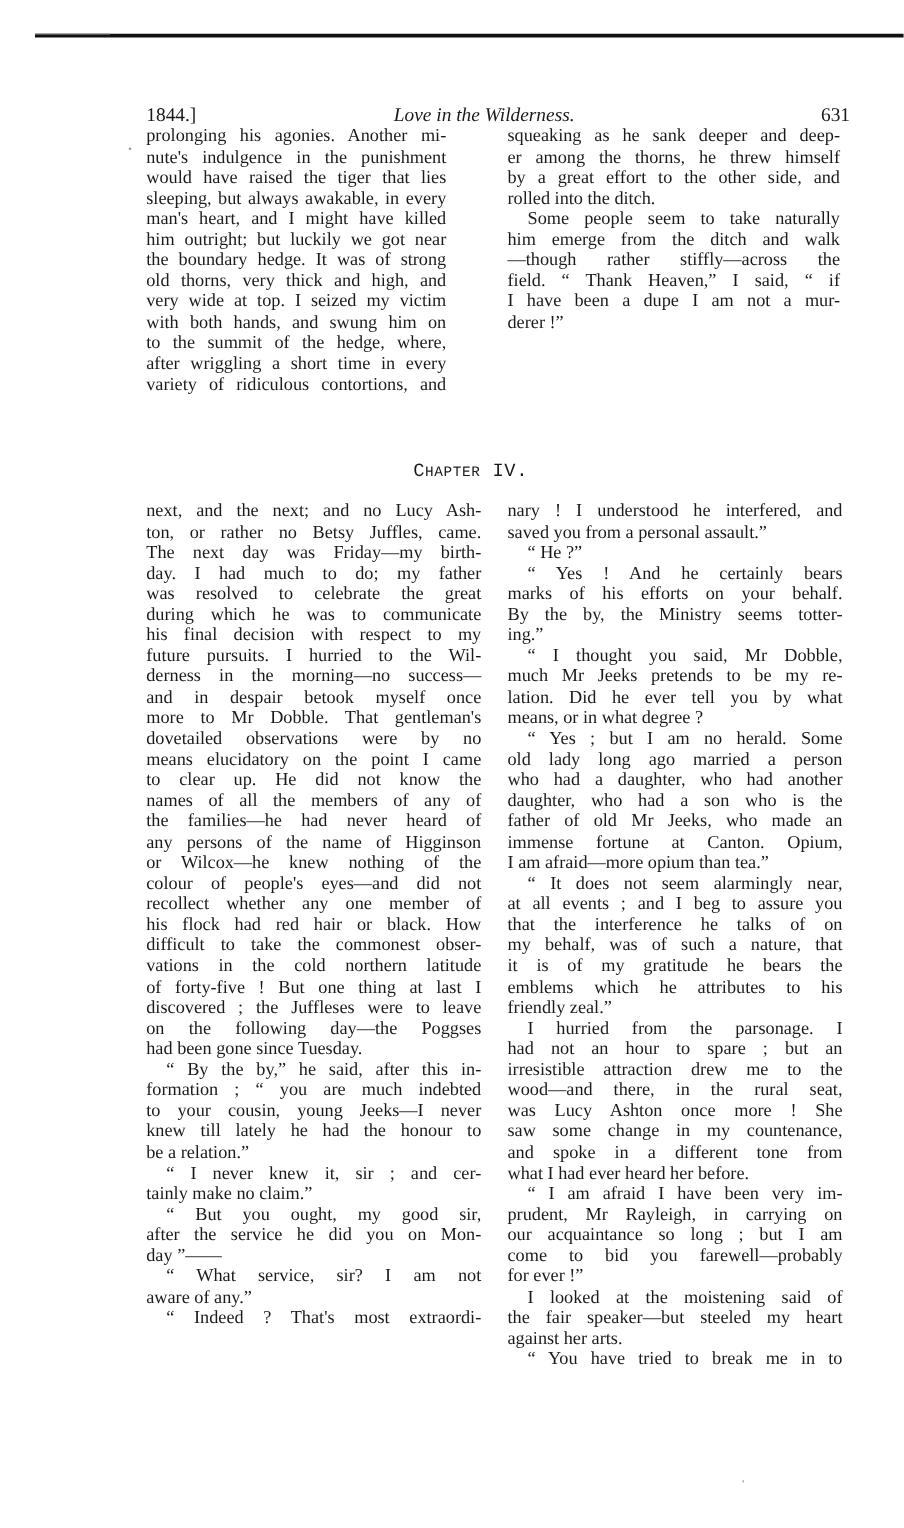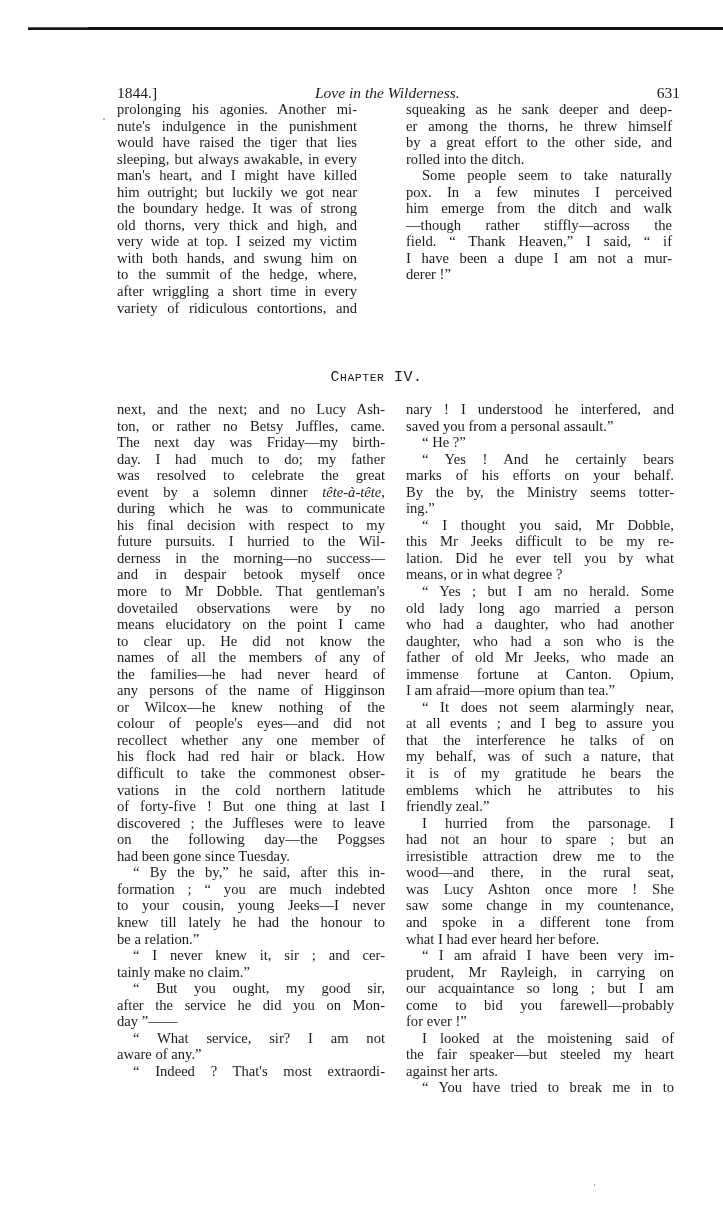--- a/index.html
+++ b/index.html
@@ -76,40 +76,38 @@
     <span class="line" style="width: 100%;">to the summit of the hedge, where,</span>
     <span class="line" style="width: 100%;">after wriggling a short time in every</span>
     <span class="line" style="width: 100%;">variety of ridiculous contortions, and</span>
   </div>
 <div class="col col-a2">
     <span class="line" style="width: 100%;">squeaking as he sank deeper and deep-</span>
     <span class="line" style="width: 100%;">er among the thorns, he threw himself</span>
     <span class="line" style="width: 100%;">by a great effort to the other side, and</span>
     <span class="line last" style="width: 100%;">rolled into the ditch.</span>
     <span class="line" style="padding-left: 16px; width: calc(100% - 16px);">Some people seem to take naturally</span>
-    <span class="line" style="width: 100%;">pox.  In a few minutes I perceived</span>
     <span class="line" style="width: 100%;">him emerge from the ditch and walk</span>
     <span class="line" style="width: 100%;">—though rather stiffly—across the</span>
     <span class="line" style="width: 100%;">field.  “ Thank Heaven,” I said, “ if</span>
     <span class="line" style="width: 100%;">I have been a dupe I am not a mur-</span>
     <span class="line last" style="width: 100%;">derer !”</span>
   </div>
 
 <div class="chapter-heading">
   <span class="sc-big">C</span><span class="sc-small">HAPTER</span>
   <span class="sc-big">IV.</span>
 </div>
 
 <div class="col col-b1">
     <span class="line" style="width: 100%;">next, and the next; and no Lucy Ash-</span>
     <span class="line" style="width: 100%;">ton, or rather no Betsy Juffles, came.</span>
     <span class="line" style="width: 100%;">The next day was Friday—my birth-</span>
     <span class="line" style="width: 100%;">day.  I had much to do; my father</span>
     <span class="line" style="width: 100%;">was resolved to celebrate the great</span>
-    <span class="line" style="width: 100%;">event by a solemn dinner <i>tête-à-tête</i>,</span>
     <span class="line" style="width: 100%;">during which he was to communicate</span>
     <span class="line" style="width: 100%;">his final decision with respect to my</span>
     <span class="line" style="width: 100%;">future pursuits.  I hurried to the Wil-</span>
     <span class="line" style="width: 100%;">derness in the morning—no success—</span>
     <span class="line" style="width: 100%;">and in despair betook myself once</span>
     <span class="line" style="width: 100%;">more to Mr Dobble.  That gentleman's</span>
     <span class="line" style="width: 100%;">dovetailed observations were by no</span>
     <span class="line" style="width: 100%;">means elucidatory on the point I came</span>
     <span class="line" style="width: 100%;">to clear up.  He did not know the</span>
     <span class="line" style="width: 100%;">names of all the members of any of</span>
@@ -141,21 +139,21 @@
   </div>
 <div class="col col-b2">
     <span class="line" style="width: 100%;">nary !  I understood he interfered, and</span>
     <span class="line last" style="width: 100%;">saved you from a personal assault.”</span>
     <span class="line last" style="padding-left: 16px; width: calc(100% - 16px);">“ He ?”</span>
     <span class="line" style="padding-left: 16px; width: calc(100% - 16px);">“ Yes !  And he certainly bears</span>
     <span class="line" style="width: 100%;">marks of his efforts on your behalf.</span>
     <span class="line" style="width: 100%;">By the by, the Ministry seems totter-</span>
     <span class="line last" style="width: 100%;">ing.”</span>
     <span class="line" style="padding-left: 16px; width: calc(100% - 16px);">“ I thought you said, Mr Dobble,</span>
-    <span class="line" style="width: 100%;">this Mr Jeeks difficult to be my re-</span>
+    <span class="line" style="width: 100%;">much Mr Jeeks pretends to be my re-</span>
     <span class="line" style="width: 100%;">lation.  Did he ever tell you by what</span>
     <span class="line last" style="width: 100%;">means, or in what degree ?</span>
     <span class="line" style="padding-left: 16px; width: calc(100% - 16px);">“ Yes ; but I am no herald.  Some</span>
     <span class="line" style="width: 100%;">old lady long ago married a person</span>
     <span class="line" style="width: 100%;">who had a daughter, who had another</span>
     <span class="line" style="width: 100%;">daughter, who had a son who is the</span>
     <span class="line" style="width: 100%;">father of old Mr Jeeks, who made an</span>
     <span class="line" style="width: 100%;">immense fortune at Canton.  Opium,</span>
     <span class="line last" style="width: 100%;">I am afraid—more opium than tea.”</span>
     <span class="line" style="padding-left: 16px; width: calc(100% - 16px);">“ It does not seem alarmingly near,</span>

